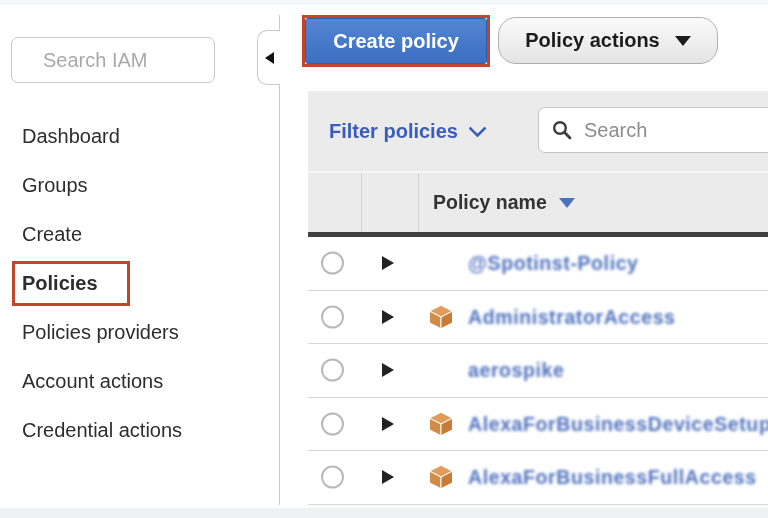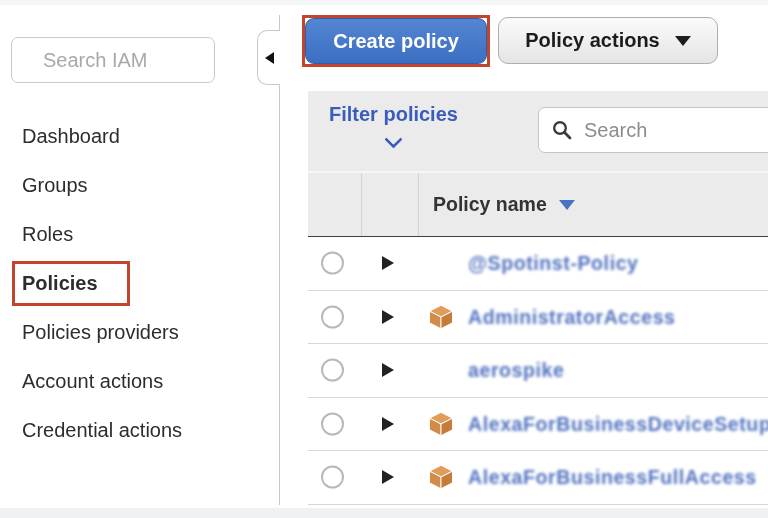--- a/index.html
+++ b/index.html
@@ -37,55 +37,55 @@
     left:257px;top:30px;width:22px;height:53px;background:#fff;
     border:1px solid #c9c9c9;border-right:none;border-radius:10px 0 0 10px;
     display:flex;align-items:center;justify-content:center;z-index:3;cursor:pointer;
   }
   .tri-left{width:0;height:0;border-top:6px solid transparent;border-bottom:6px solid transparent;border-right:9px solid #121212;}
 
   
   .create-annotation{left:302px;top:15px;border:3px solid var(--annotation,#c2462e);}
   .create-btn{
     display:block;width:182px;height:46px;box-sizing:border-box;cursor:pointer;
-    background:linear-gradient(#5386d2,#3c6ec2);border:1px solid #2f5cab;border-radius:9px;
+    background:linear-gradient(#5386d2,#3c6ec2);border:1px solid #2f5cab;border-radius:3px;
     color:#fff;font-family:inherit;font-size:20px;font-weight:bold;
   }
   .actions-btn{
     left:498px;top:17px;width:220px;height:47px;box-sizing:border-box;cursor:pointer;
-    background:linear-gradient(#fbfbfb,#e4e4e4);border:1px solid #aeaeae;border-radius:10px;
+    background:linear-gradient(#fbfbfb,#e4e4e4);border:1px solid #aeaeae;border-radius:18px;
     display:flex;align-items:center;justify-content:center;gap:15px;
     font-size:20px;font-weight:bold;color:#1c1c1c;
   }
   .caret-down{width:0;height:0;border-left:8px solid transparent;border-right:8px solid transparent;border-top:10px solid #1c1c1c;}
 
   
   .filter-bar{left:308px;top:91px;width:460px;height:80px;background:#ebebeb;border-bottom:2px solid #f6f6f6;}
   .filter-link{
-    position:absolute;left:21px;top:12px;height:100%;display:flex;align-items:center;gap:13px;
-    color:var(--filter-link,#3a5dbd);font-size:20px;font-weight:bold;cursor:pointer;flex-direction:column;
+    position:absolute;left:21px;top:0;height:100%;display:flex;align-items:center;gap:13px;
+    color:var(--filter-link,#3a5dbd);font-size:20px;font-weight:bold;cursor:pointer;
   }
   .chev-down{
     width:10px;height:10px;border-right:3px solid var(--filter-link,#3a5dbd);
     border-bottom:3px solid var(--filter-link,#3a5dbd);transform:rotate(45deg);
     margin-top:-6px;border-radius:1px;
   }
   .table-search{
     position:absolute;left:230px;top:16px;width:250px;height:46px;box-sizing:border-box;
     background:#fff;border:1px solid #c5c5c5;border-radius:7px;
     display:flex;align-items:center;padding:0 13px;gap:10px;
   }
   .table-search input{
     flex:1;border:none;outline:none;background:transparent;
     font-family:inherit;font-size:20px;color:#333;min-width:0;
   }
   .table-search input::placeholder{color:#8d8d8d;}
 
   
-  .table-header{left:308px;top:173px;width:460px;height:64px;background:#ebebeb;border-bottom:1px solid #404040;box-sizing:border-box;}
+  .table-header{left:308px;top:173px;width:460px;height:64px;background:#ebebeb;border-bottom:5px solid #404040;box-sizing:border-box;}
   .col-sep{position:absolute;top:0;bottom:0;width:1px;background:#d3d3d3;}
   .header-label{
     position:absolute;left:125px;top:0;height:100%;display:flex;align-items:center;gap:12px;
     font-size:19.5px;font-weight:bold;color:#333;cursor:pointer;
   }
   .sort-caret{width:0;height:0;border-left:8px solid transparent;border-right:8px solid transparent;border-top:10px solid var(--sort-caret,#4a72c2);}
 
   
   .rows{left:308px;top:237px;width:460px;}
   .prow{position:relative;height:53.5px;border-bottom:1px solid #d6d6d6;box-sizing:border-box;overflow:hidden;background:#fff;}
@@ -113,21 +113,21 @@
 <input class="abs sidebar-search" type="text" placeholder="Search IAM" style="">
 
 <nav class="abs nav">
     <div class="nav-item">
     <span>Dashboard</span>
   </div>
     <div class="nav-item">
     <span>Groups</span>
   </div>
     <div class="nav-item">
-    <span>Roles</span>
+    <span>Create</span>
   </div>
     <div class="nav-item active">
     <span>Policies</span>
   <div class="annotation-outline"></div>
     </div>
     <div class="nav-item">
     <span>Policies providers</span>
   </div>
     <div class="nav-item">
     <span>Account actions</span>

